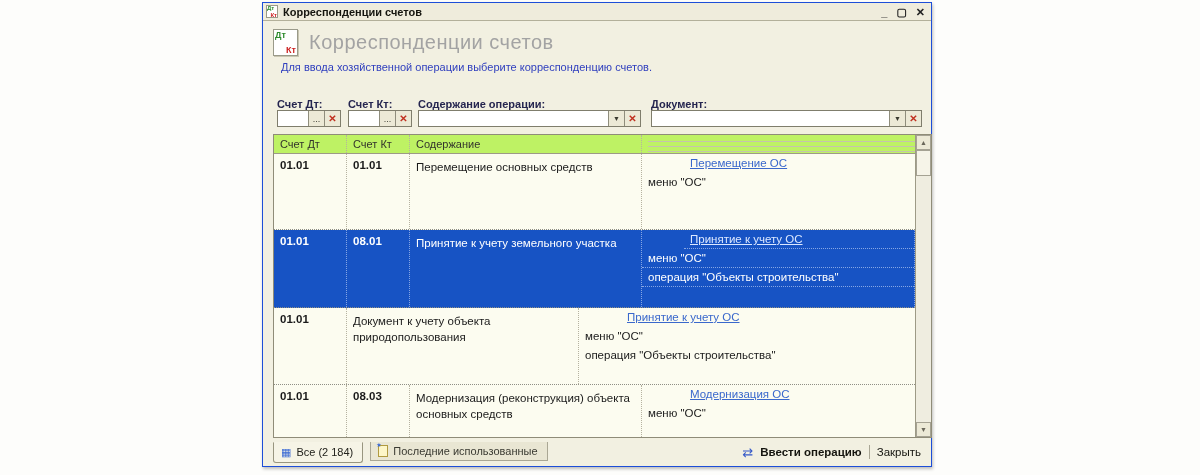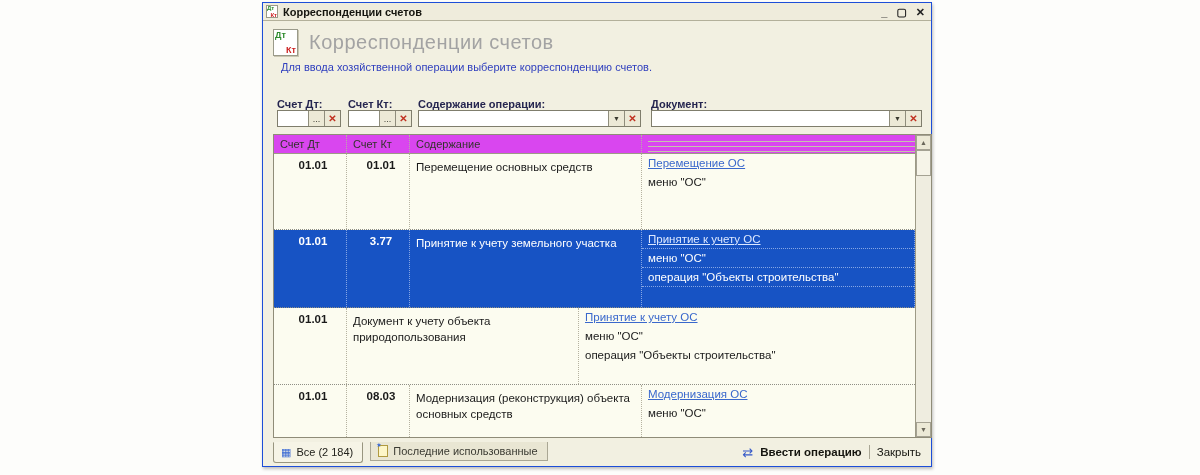--- a/index.html
+++ b/index.html
@@ -35,33 +35,33 @@
   .fld input { flex:1; min-width:0; border:none; outline:none; font-size:11px; padding:0 2px; background:#fff; font-family:"Liberation Sans",sans-serif; }
   .fbtn { width:16px; display:flex; align-items:center; justify-content:center; background:#ECE9D6;
           border-left:1px solid #8f8d7c; font-size:9px; color:#3a3a30; cursor:pointer; }
   .fbtn.red { color:#C03020; font-weight:bold; font-size:10px; }
   .fbtn.drop { font-size:7px; }
 
   
   .table { position:absolute; left:10px; top:113px; width:659px; height:304px;
            border:1px solid #8f8c78; background:#FCFCF0; display:flex; }
   .grid { width:641px; display:flex; flex-direction:column; }
-  .thead { display:flex; height:19px; background:#d946ef; border-bottom:1px solid #9d9a86;
+  .thead { display:flex; height:19px; background:#bef264; border-bottom:1px solid #9d9a86;
            font-size:11px; color:#33332c; }
   .thead .cell { padding:3px 0 0 6px; }
   .trow { display:flex; font-size:11.5px; color:#1a1a1a; border-bottom:1px dotted #8f8f85; }
   .c1 { width:73px; } .c2 { width:63px; } .c3 { width:232px; } .c4 { flex:1; }
   .cell { border-right:1px dotted #b5b2a0; overflow:hidden; }
   .c4.cell { border-right:none; }
-  .acct { font-weight:bold; padding:5px 0 8px 6px;text-align:center; }
+  .acct { font-weight:bold; padding:5px 0 8px 6px; }
   .content-cell { padding:5px 6px 0 6px; line-height:16px; }
   .hdr-lines { margin-top:3px; height:13px;
                background:repeating-linear-gradient(to bottom,#c6c3ac 0 1px,transparent 1px 5px); }
   .doc-line { height:19px; line-height:19px; padding-left:6px; white-space:nowrap; overflow:hidden; }
-  .doc-link { color:#3A68CC; text-decoration:underline; cursor:pointer; }
+  .doc-link { color:#3A68CC; text-decoration:underline; cursor:pointer;margin-left:42px; }
   .r1 { height:77px; } .r2 { height:78px; } .r3 { height:78px; } .r4 { height:52px; border-bottom:none; }
 
   .trow.selected { background:#1753C4; color:#fff; }
   .trow.selected .cell { border-right:1px dotted rgba(225,235,255,.55); }
   .trow.selected .doc-line { border-bottom:1px dotted rgba(225,235,255,.55); }
   .trow.selected .doc-line:last-child { border-bottom:none; }
   .trow.selected .doc-link { color:#DCE8FF; }
 
   
   .vscroll { width:16px; border-left:1px solid #9d9a86; background:#EFEDE0; position:relative; }
@@ -157,21 +157,21 @@
             <div class="cell c2 acct">01.01</div>
             <div class="cell c3 content-cell">Перемещение основных средств</div>
             <div class="cell c4">
               <div class="doc-line doc-link">Перемещение ОС</div>
               <div class="doc-line">меню "ОС"</div>
             </div>
           </div>
 
           <div class="trow r2 selected">
             <div class="cell c1 acct">01.01</div>
-            <div class="cell c2 acct">3.77</div>
+            <div class="cell c2 acct">08.01</div>
             <div class="cell c3 content-cell">Принятие к учету земельного участка</div>
             <div class="cell c4">
               <div class="doc-line doc-link">Принятие к учету ОС</div>
               <div class="doc-line">меню "ОС"</div>
               <div class="doc-line">операция "Объекты строительства"</div>
               <div class="doc-line"></div>
             </div>
           </div>
 
           <div class="trow r3">

